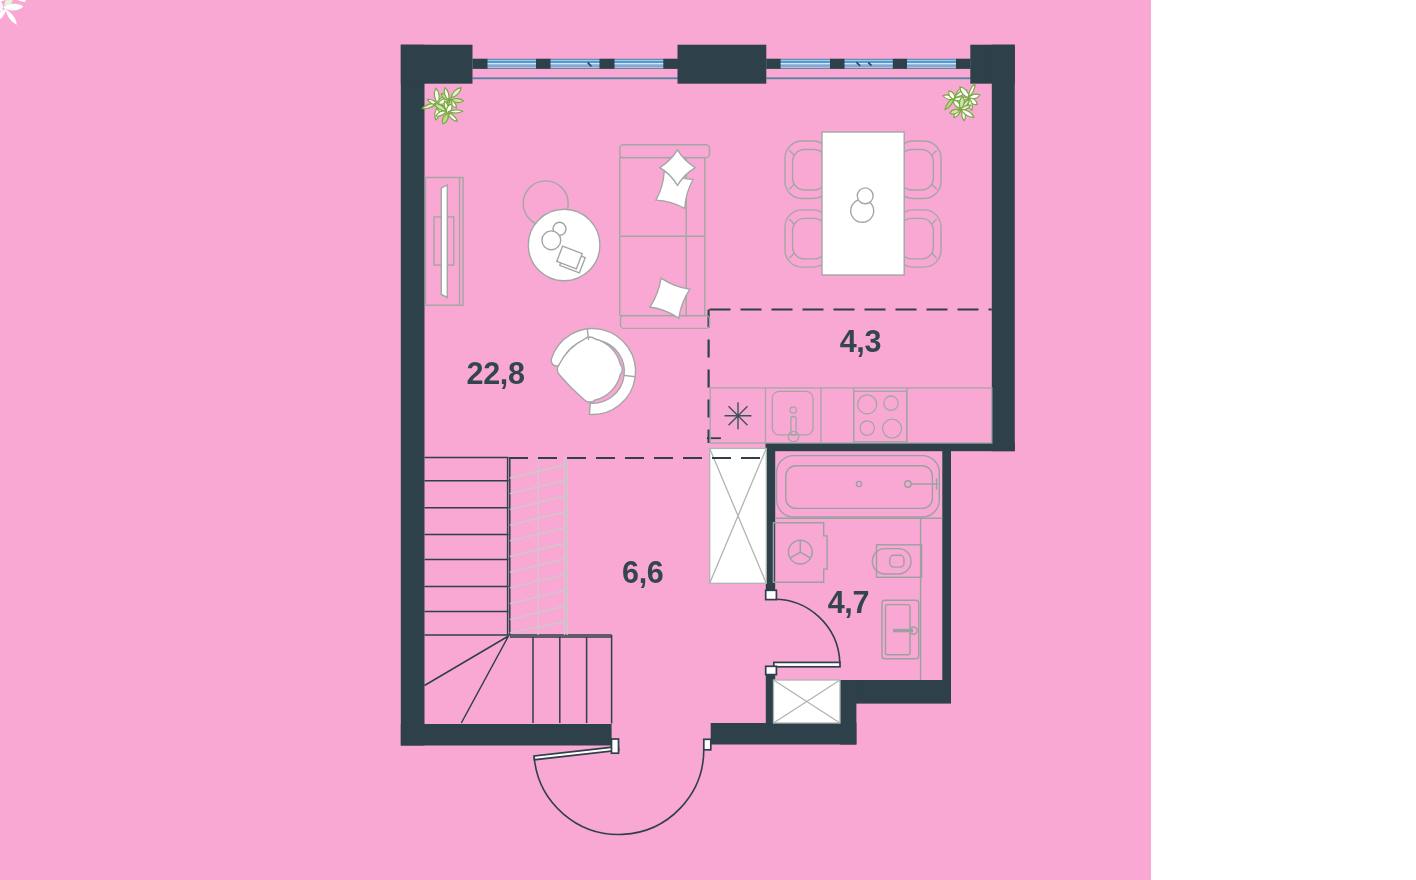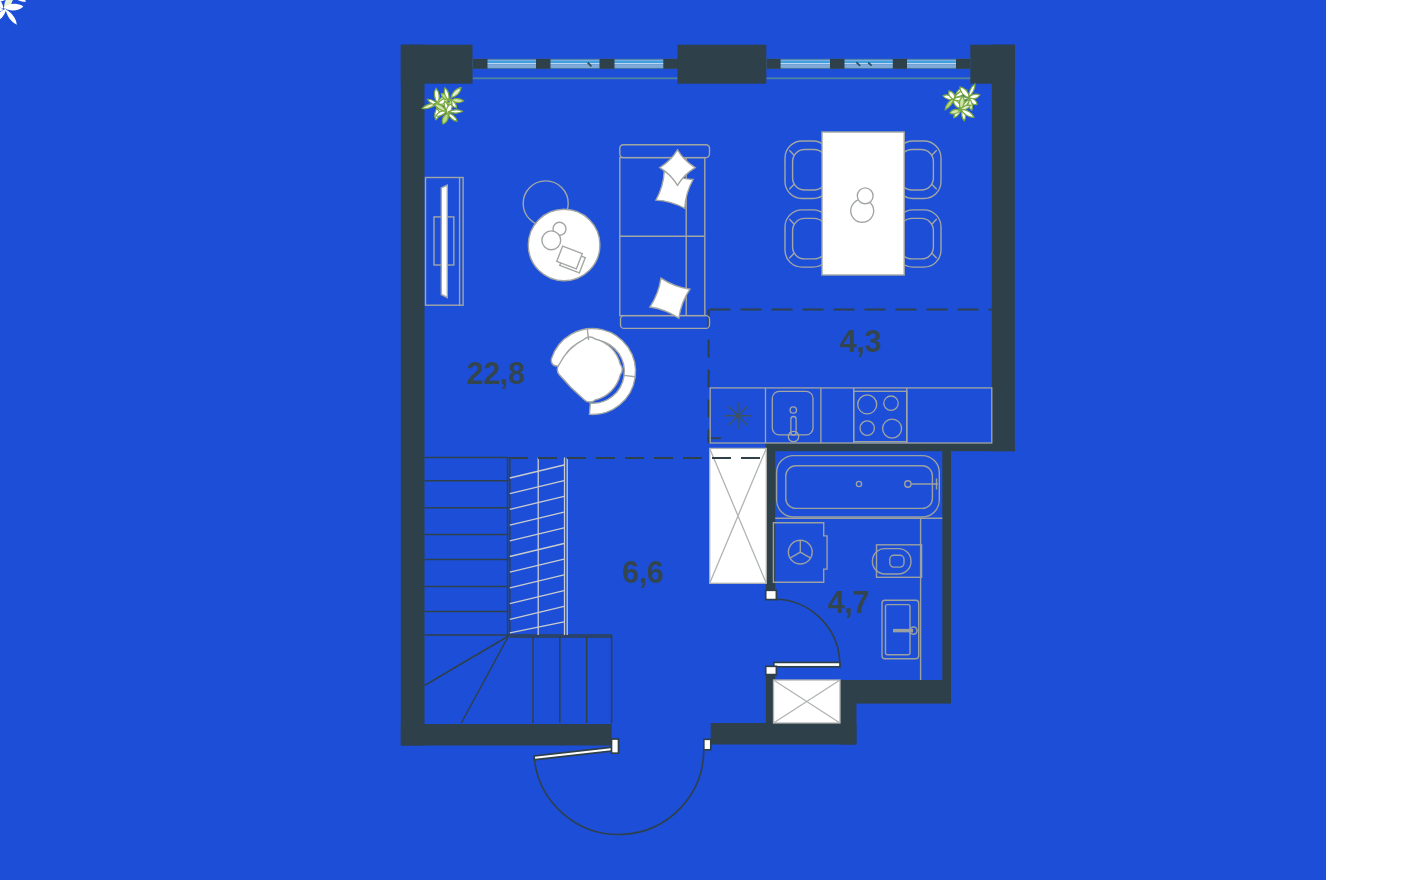--- a/index.html
+++ b/index.html
@@ -1,14 +1,14 @@
 <!DOCTYPE html>
 <html><head><meta charset="utf-8"><style>
 html,body{margin:0;padding:0;background:#ffffff;}
-#c{position:relative;width:1326px;height:880px;background:#1d4ed8;overflow:hidden;}
+#c{position:relative;width:1151px;height:880px;background:#f9a8d4;overflow:hidden;}
 text{font-family:"Liberation Sans",sans-serif;font-weight:bold;fill:#33454e;}
 </style></head><body>
 <div id="c">
 <svg width="1416" height="880" viewBox="0 0 1416 880">
 
 <g>
 
   <rect x="472.5" y="58.8" width="205.5" height="1.1" fill="#4a7d99"></rect>
   <rect x="472.5" y="59.9" width="205.5" height="0.7" fill="#eef9fd"></rect>
   <rect x="472.5" y="60.6" width="205.5" height="2.6" fill="#41a1dd"></rect>

